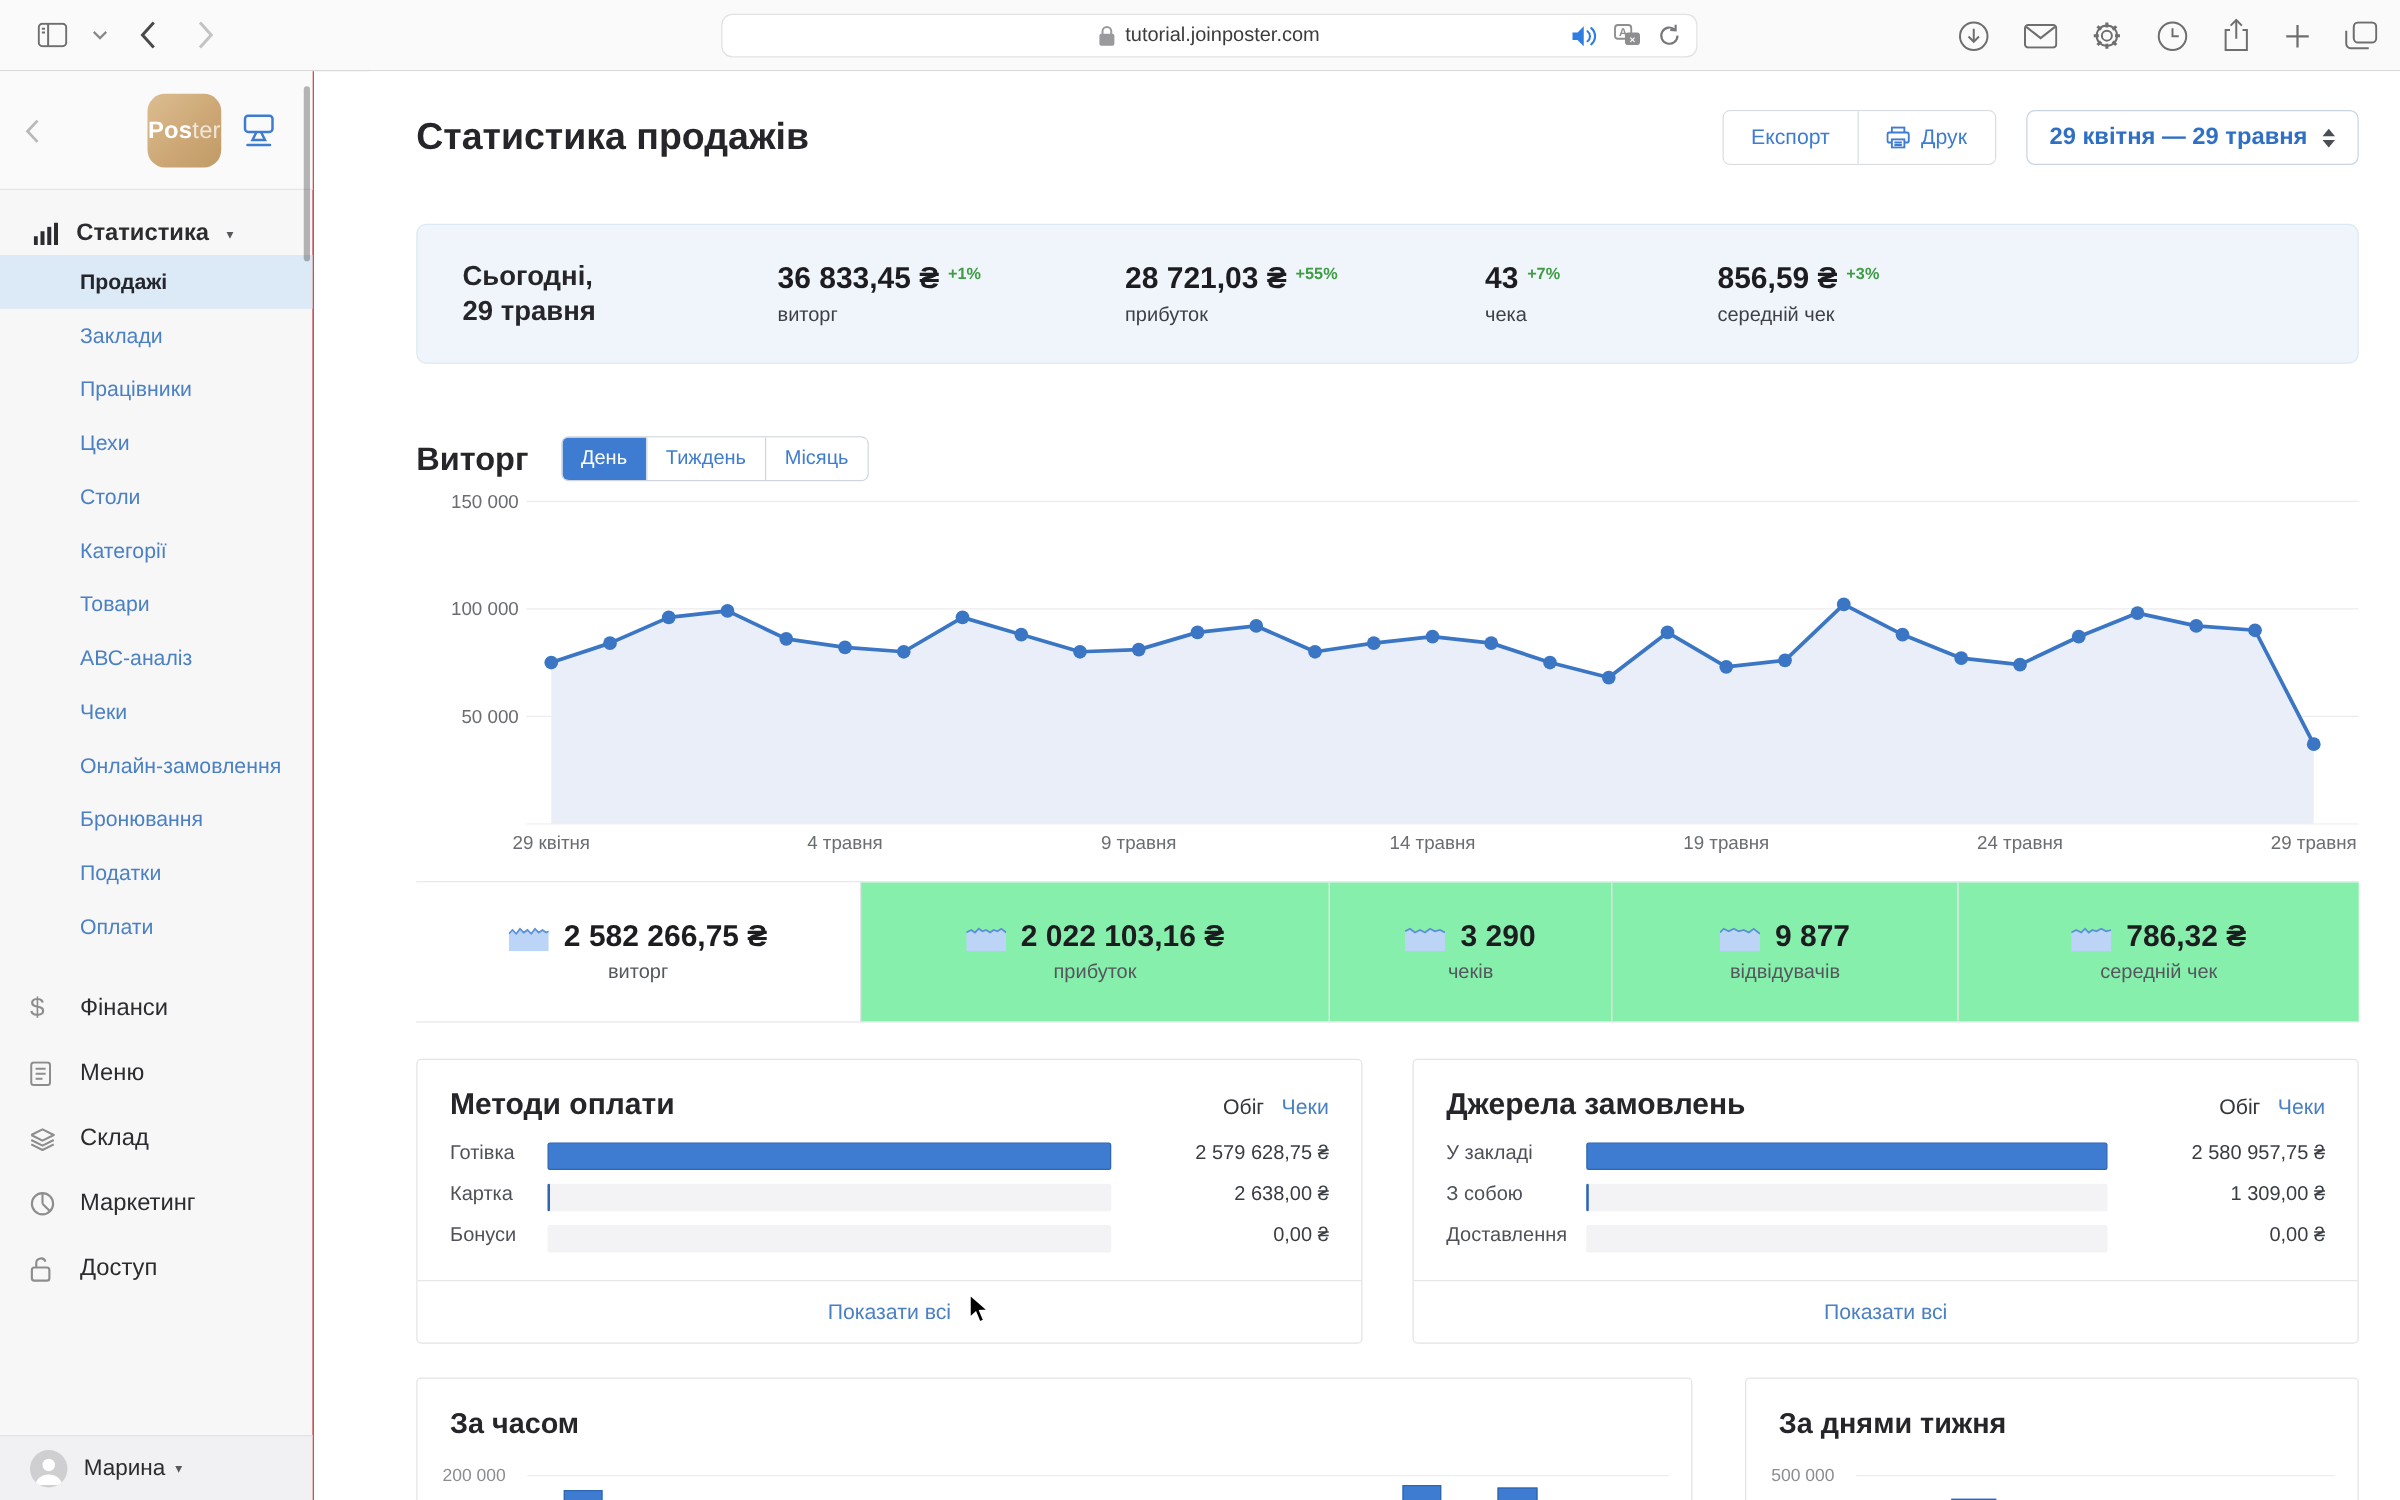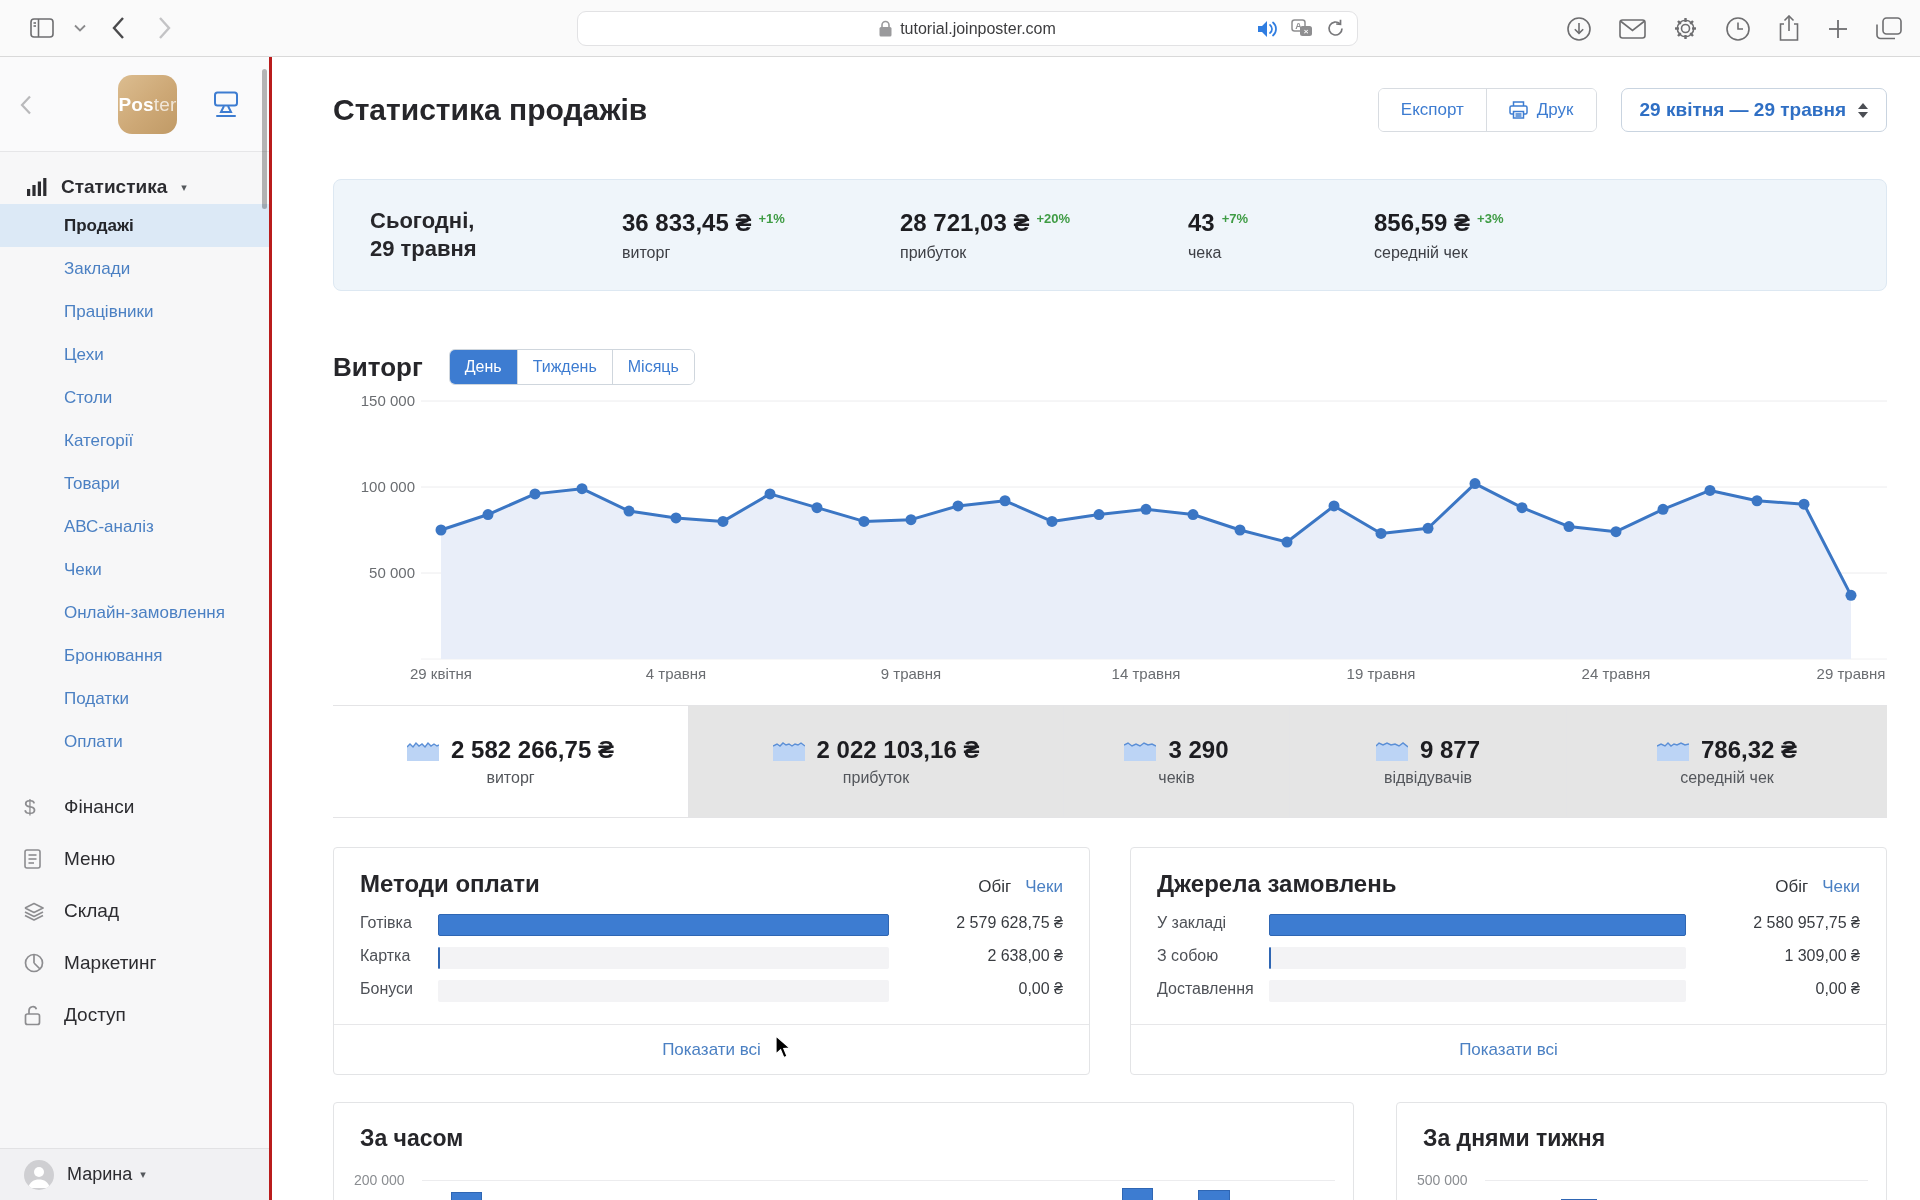--- a/index.html
+++ b/index.html
@@ -16,22 +16,22 @@
   #urlbar { position:absolute; left:577px; top:11px; width:781px; height:35px;
     background:#fff; border:1px solid #e2e2e4; border-radius:9px;
     display:flex; align-items:center; justify-content:center; gap:8px;
     font-size:16px; color:#3c3c3e; }
   #urlbar .right-ics { position:absolute; right:12px; top:0; height:100%;
     display:flex; align-items:center; gap:13px; }
   #chrome .right-group { position:absolute; right:18px; top:0; height:57px;
     display:flex; align-items:center; gap:27px; color:#6e6e70; }
 
   
-  #sidebar { position:absolute; left:0; top:57px; width:272px; height:1143px;
-    background:#f7f7f8; border-right:3px solid #b91c1c; }
+  #sidebar { position:absolute; left:0; top:57px; width:251px; height:1143px;
+    background:#f7f7f8; border-right:1px solid #b91c1c; }
   #side-head { height:95px; border-bottom:1px solid #e6e6e8; position:relative; background:#fafafb; }
   #collapse { position:absolute; left:20px; top:38px; color:#b9b9bb; }
   #logo { position:absolute; left:118px; top:18px; width:59px; height:59px; border-radius:14px;
     background:linear-gradient(135deg,#dcbd90 0%,#cda876 55%,#c09a66 100%);
     display:flex; align-items:center; justify-content:center;
     font-size:19px; font-weight:700; color:#fff; letter-spacing:.2px; }
   #logo .lt { color:rgba(255,255,255,.72); font-weight:400; }
   #ic-terminal { position:absolute; right:28px; top:34px; color:#3d7cd1; }
   #side-scrollthumb { position:absolute; right:2px; top:12px; width:5px; height:140px;
     border-radius:3px; background:rgba(0,0,0,.28); }
@@ -85,21 +85,21 @@
   #revenue-title { font-size:26px; font-weight:700; color:#26262a; }
   .segmented { display:flex; border:1px solid #cfd6dd; border-radius:6px; overflow:hidden; }
   .seg { height:34px; display:flex; align-items:center; padding:0 15px; font-size:16px;
     color:#3d7cd1; background:#fff; cursor:pointer; }
   .seg + .seg { border-left:1px solid #cfd6dd; }
   .seg.active { background:#3d7cd1; color:#fff; }
 
   
   #summary-row { margin-top:22px; height:113px; display:flex;
     border-top:1px solid #e4e4e6; border-bottom:1px solid #e4e4e6; }
-  .sum-cell { height:100%; background:#e5e5e5; border-left:1px solid #e4e4e6;
+  .sum-cell { height:100%; background:#86efac; border-left:1px solid #e4e4e6;
     display:flex; flex-direction:column; align-items:center; justify-content:center; cursor:pointer; }
   .sum-cell:first-child { border-left:none; }
   .sum-cell.active { background:#fff; }
   .sum-cell .vrow { display:flex; align-items:center; gap:12px; }
   .sum-cell .val { font-size:24px; font-weight:700; color:#1d1d21; }
   .sum-cell .lab { font-size:16px; color:#54575c; margin-top:5px; }
   .c1{width:355px;} .c2{width:375px;} .c3{width:226px;} .c4{width:277px;} .c5{flex:1;}
 
   
   #cards-row { margin-top:29px; display:flex; gap:40px; }
@@ -400,21 +400,21 @@
     <div class="tmetric m1">
       <div class="vrow">
           <span class="val">36 833,45 ₴</span>
           <span class="delta">+1%</span>
         </div>
       <div class="lab">виторг</div>
     </div>
     <div class="tmetric m2">
       <div class="vrow">
           <span class="val">28 721,03 ₴</span>
-          <span class="delta">+20%</span>
+          <span class="delta">+55%</span>
         </div>
       <div class="lab">прибуток</div>
     </div>
     <div class="tmetric m3">
       <div class="vrow">
           <span class="val">43</span>
           <span class="delta">+7%</span>
         </div>
       <div class="lab">чека</div>
     </div>

